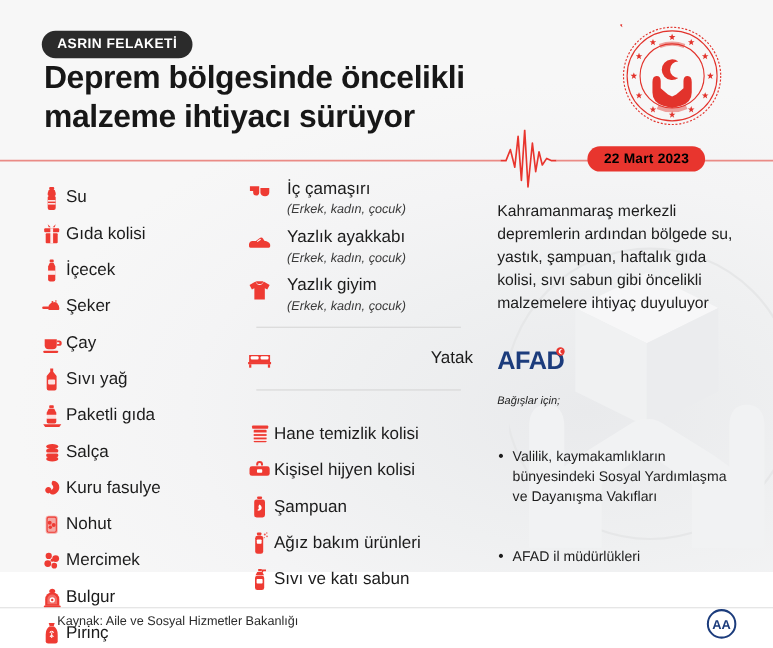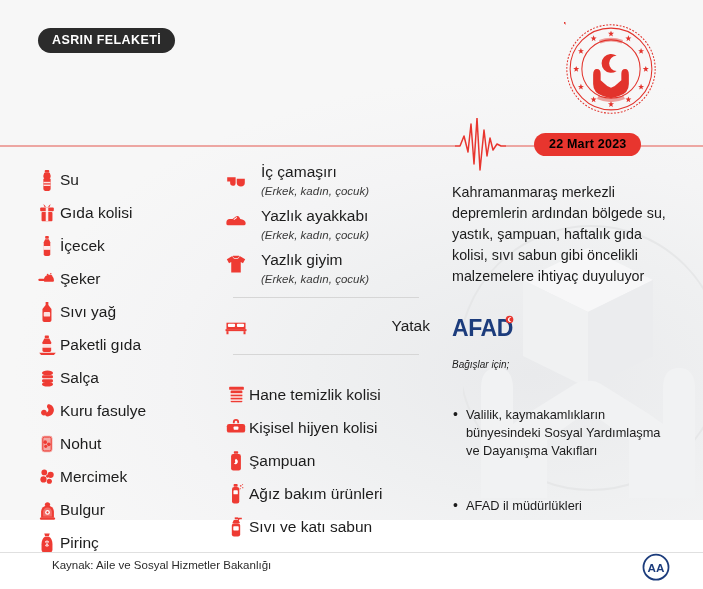--- a/index.html
+++ b/index.html
@@ -91,20 +91,24 @@
       <polygon points="190,72 125,104 125,180 190,148" fill="#ebecee"></polygon>
     </g>
 
     <path d="M18,290 L18,180 Q18,160 34,160 Q50,160 50,180 L50,216 L64,206 L112,176 Q126,168 134,180 Q141,192 128,201 L84,232 L84,290 Z" fill="#f1f2f3"></path>
 
     <path d="M232,290 L232,180 Q232,160 216,160 Q200,160 200,180 L200,216 L186,206 L138,176 Q124,168 116,180 Q109,192 122,201 L166,232 L166,290 Z" fill="#f1f2f3"></path>
   </svg>
 
   <div class="tag">ASRIN FELAKETİ</div>
 
+  <div class="headline">
+    <div>Deprem bölgesinde öncelikli</div>
+    <div>malzeme ihtiyacı sürüyor</div>
+  </div>
 
   <svg class="emblem" viewBox="0 0 100 100">
     <circle cx="50" cy="50" r="47" fill="none" stroke="#e2332c" stroke-width="1.1" stroke-dasharray="2,1.6"></circle>
     <circle cx="50" cy="50" r="43.5" fill="none" stroke="#e2332c" stroke-width="1.1"></circle>
     <circle cx="50" cy="50" r="31" fill="none" stroke="#e2332c" stroke-width="1.1"></circle>
     <g fill="#e2332c">
       <g id="st">
           <polygon points="0,-3.3 0.9,-1 3.2,-1 1.3,0.5 2,2.9 0,1.5 -2,2.9 -1.3,0.5 -3.2,-1 -0.9,-1"></polygon>
         </g>
       <use href="#st" x="50" y="12.5"></use>
@@ -186,20 +190,32 @@
               <path d="M12.5 7.6c1.6-.6 3-.2 4 1-1.6.4-3 .2-4-1z"></path>
               <circle cx="11.2" cy="7.2" r="1"></circle>
               <circle cx="14.6" cy="6.2" r=".8"></circle>
               <rect x="1" y="11.6" width="7" height="2.6" rx="1.3"></rect>
             </g>
           </svg>
       </span>
       <span class="lb">Şeker</span>
     </div>
 
+    <div class="row">
+      <span class="ic">
+        <svg viewBox="0 0 22 24" width="21" height="22">
+            <g fill="#ee3b33">
+              <path d="M3.5 8h12v6a4 4 0 0 1-4 4H7.5a4 4 0 0 1-4-4z"></path>
+              <path d="M15.8 9.4h2a2.6 2.6 0 0 1 0 5.2h-2v-1.8h1.8a.9.9 0 0 0 0-1.7h-1.8z"></path>
+              <rect x="2" y="19.4" width="15" height="2.2" rx="1.1"></rect>
+            </g>
+          </svg>
+      </span>
+      <span class="lb">Çay</span>
+    </div>
 
     <div class="row">
       <span class="ic">
         <svg viewBox="0 0 22 24" width="20" height="22">
             <g fill="#ee3b33">
               <path d="M9.5 1h3v3.2l3.4 4.4V21a2 2 0 0 1-2 2H8a2 2 0 0 1-2-2V8.6L9.5 4.2z"></path>
               <rect x="7.4" y="12" width="7" height="5" rx="1" fill="#fff" opacity=".85"></rect>
             </g>
           </svg>
       </span>
@@ -310,21 +326,21 @@
             </g>
           </svg>
       </span>
       <span class="lb">Pirinç</span>
     </div>
 
   </div>
 
   <div class="col col-b">
 
-    <div class="row-sub" style="margin-bottom:8px;align-items:flex-end;">
+    <div class="row-sub" style="margin-bottom:8px;">
       <span class="ic">
         <svg viewBox="0 0 24 24" width="22" height="22">
             <g fill="#ee3b33">
               <path d="M2.4 4.6h9.2v6.2c0 2-1.2 3.2-3 3.2s-3-1.2-3-3V9.4H2.4z"></path>
               <path d="M12.8 6.4h8.8v4.4c0 2.2-1.7 3.8-4.2 3.8s-4.6-1.6-4.6-3.8z"></path>
             </g>
           </svg>
       </span>
       <span class="tx">
         <span class="lb">İç çamaşırı</span><br>

